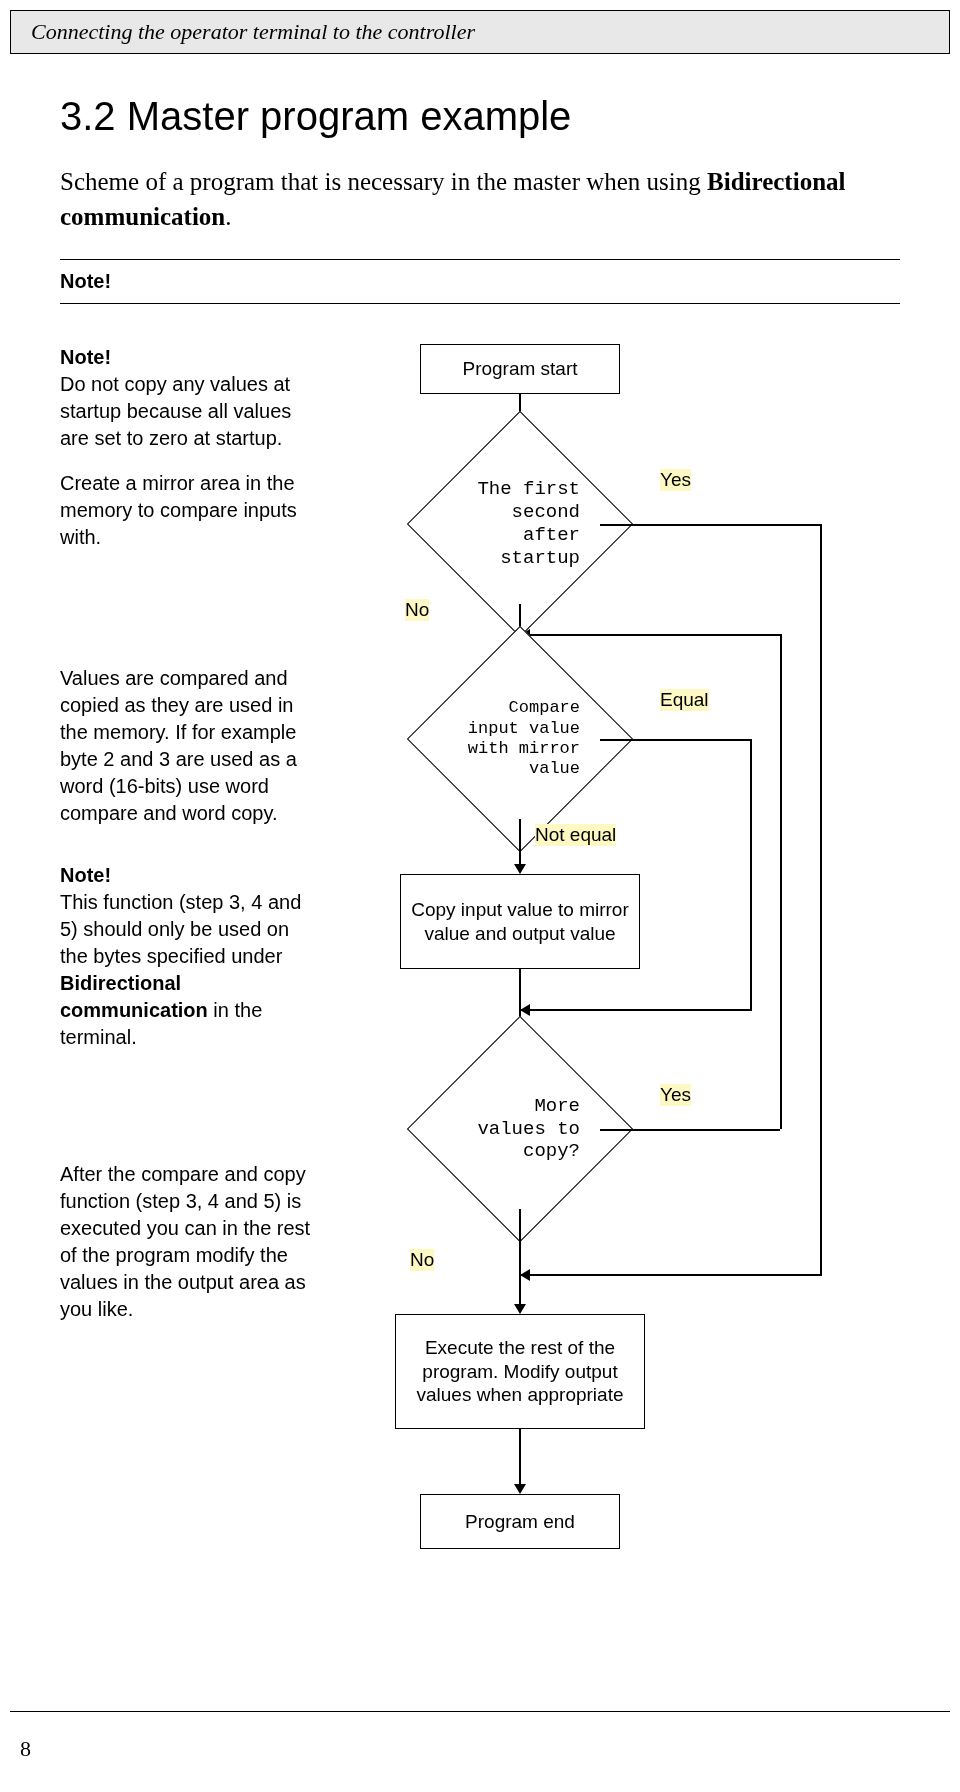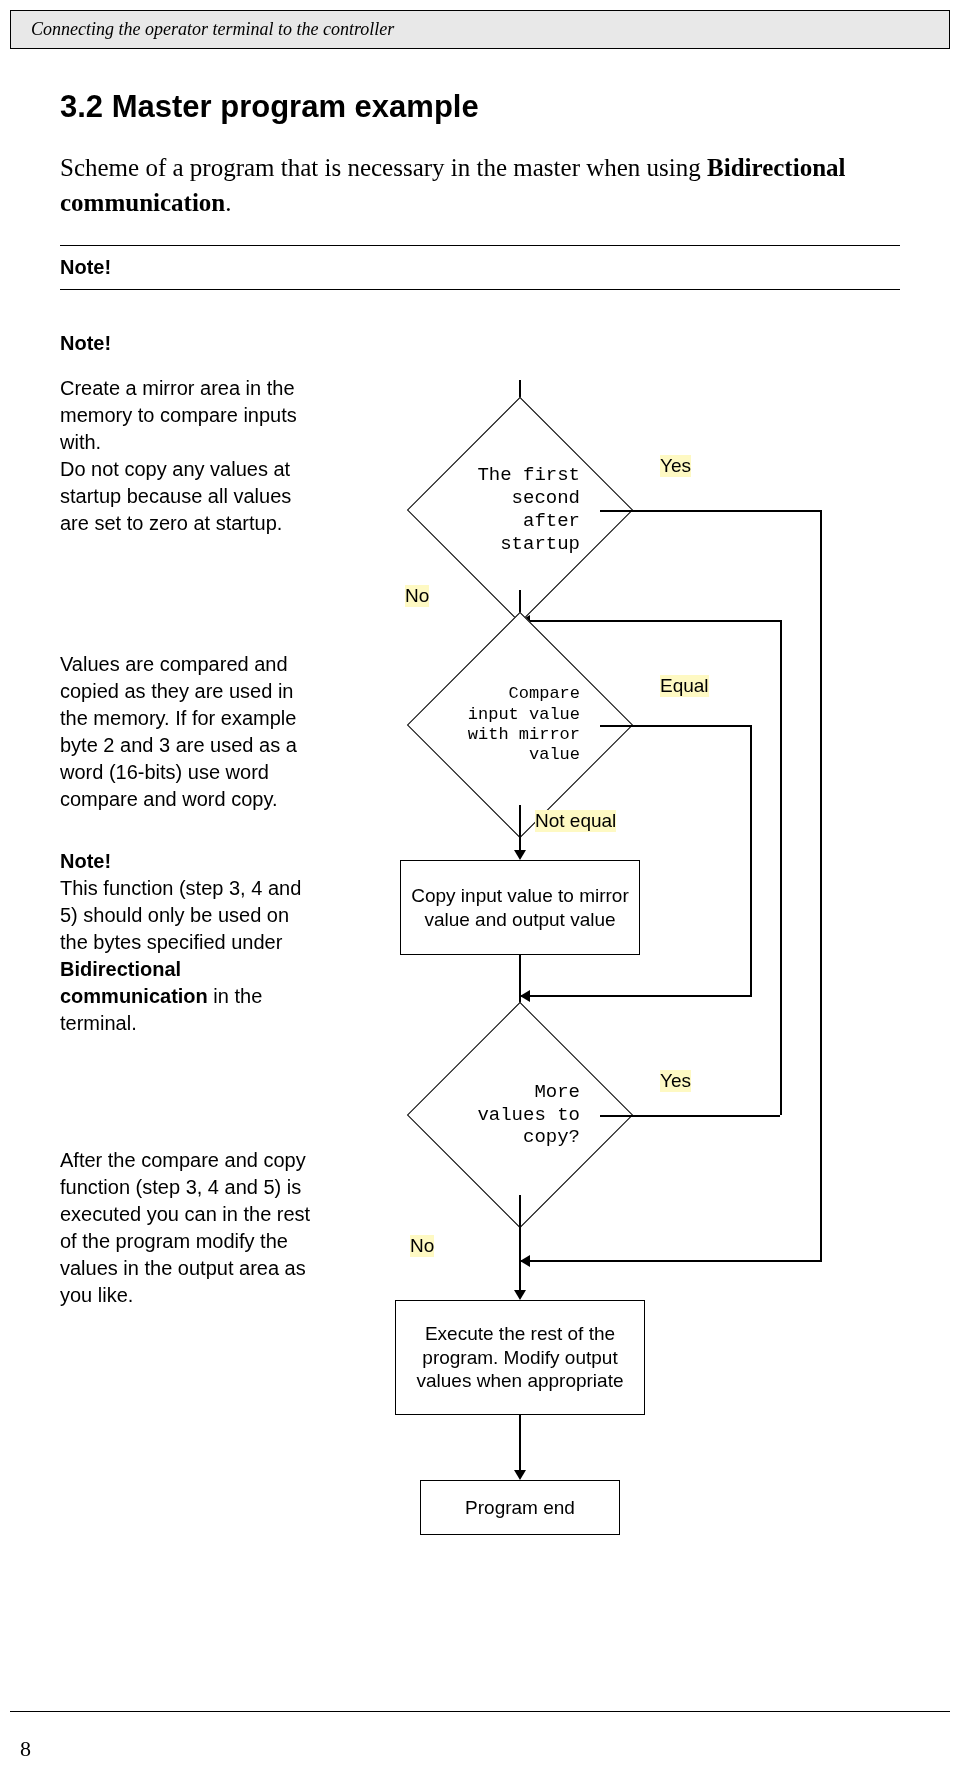--- a/index.html
+++ b/index.html
@@ -9,30 +9,30 @@
     height: 1792px;
     background: #fff;
     position: relative;
     color: #000;
   }
   .header-bar {
     background: #e8e8e8;
     border: 1px solid #000;
     padding: 8px 20px;
     font-style: italic;
-    font-size: 18px;
+    font-size: 22px;
     margin: 10px 10px 0 10px;
   }
   .content {
     padding: 20px 60px;
   }
   .section-title {
     font-family: Arial, Helvetica, sans-serif;
-    font-size: 31px;
-    font-weight: bold;
+    font-size: 40px;
+    font-weight: normal;
     margin: 20px 0 25px 0;
   }
   .intro {
     font-size: 25px;
     line-height: 1.4;
     margin-bottom: 25px;
   }
   .note-block {
     border-top: 1px solid #000;
     border-bottom: 1px solid #000;
@@ -153,33 +153,36 @@
   </p>
 
   <div class="note-block">
     <div class="note-title">Note!</div>
   </div>
 
   <div class="flow-layout">
     <div class="side-col">
       <div class="side-note" style="margin-top:0px">
         <div class="bold">Note!</div>
+        <div>Do not copy any values at startup because all values are set to zero at startup.</div>
         <div style="margin-top:18px">Create a mirror area in the memory to compare inputs with.</div>
-        <div>Do not copy any values at startup because all values are set to zero at startup.</div>
       </div>
       <div class="side-note" style="margin-top:114px">Values are compared and copied as they are used in the memory. If for example byte 2 and 3 are used as a word (16-bits) use word compare and word copy.</div>
       <div class="side-note" style="margin-top:35px">
         <div class="bold">Note!</div>
         <span>This function (step 3, 4 and 5) should only be used on the bytes specified under </span><span class="bold">Bidirectional communication</span><span> in the terminal.</span>
       </div>
       <div class="side-note" style="margin-top:110px">After the compare and copy function (step 3, 4 and 5) is executed you can in the rest of the program modify the values in the output area as you like.</div>
     </div>
 
     <div class="flow-col">
 
+      <div class="rect" style="left:80px; top:0px; width:200px; height:50px;">
+        <span>Program start</span>
+      </div>
       <div class="line vline" style="left:179px; top:50px; height:35px;"></div>
       <div class="arrow-down" style="left:174px; top:80px;"></div>
 
       <div class="diamond-wrap" style="left:100px; top:100px; width:160px; height:160px;">
         <div class="diamond"></div>
         <div class="diamond-label">The first second after startup</div>
       </div>
       <div class="edge-label" style="left:320px; top:125px;">Yes</div>
       <div class="edge-label" style="left:65px; top:255px;">No</div>
 

